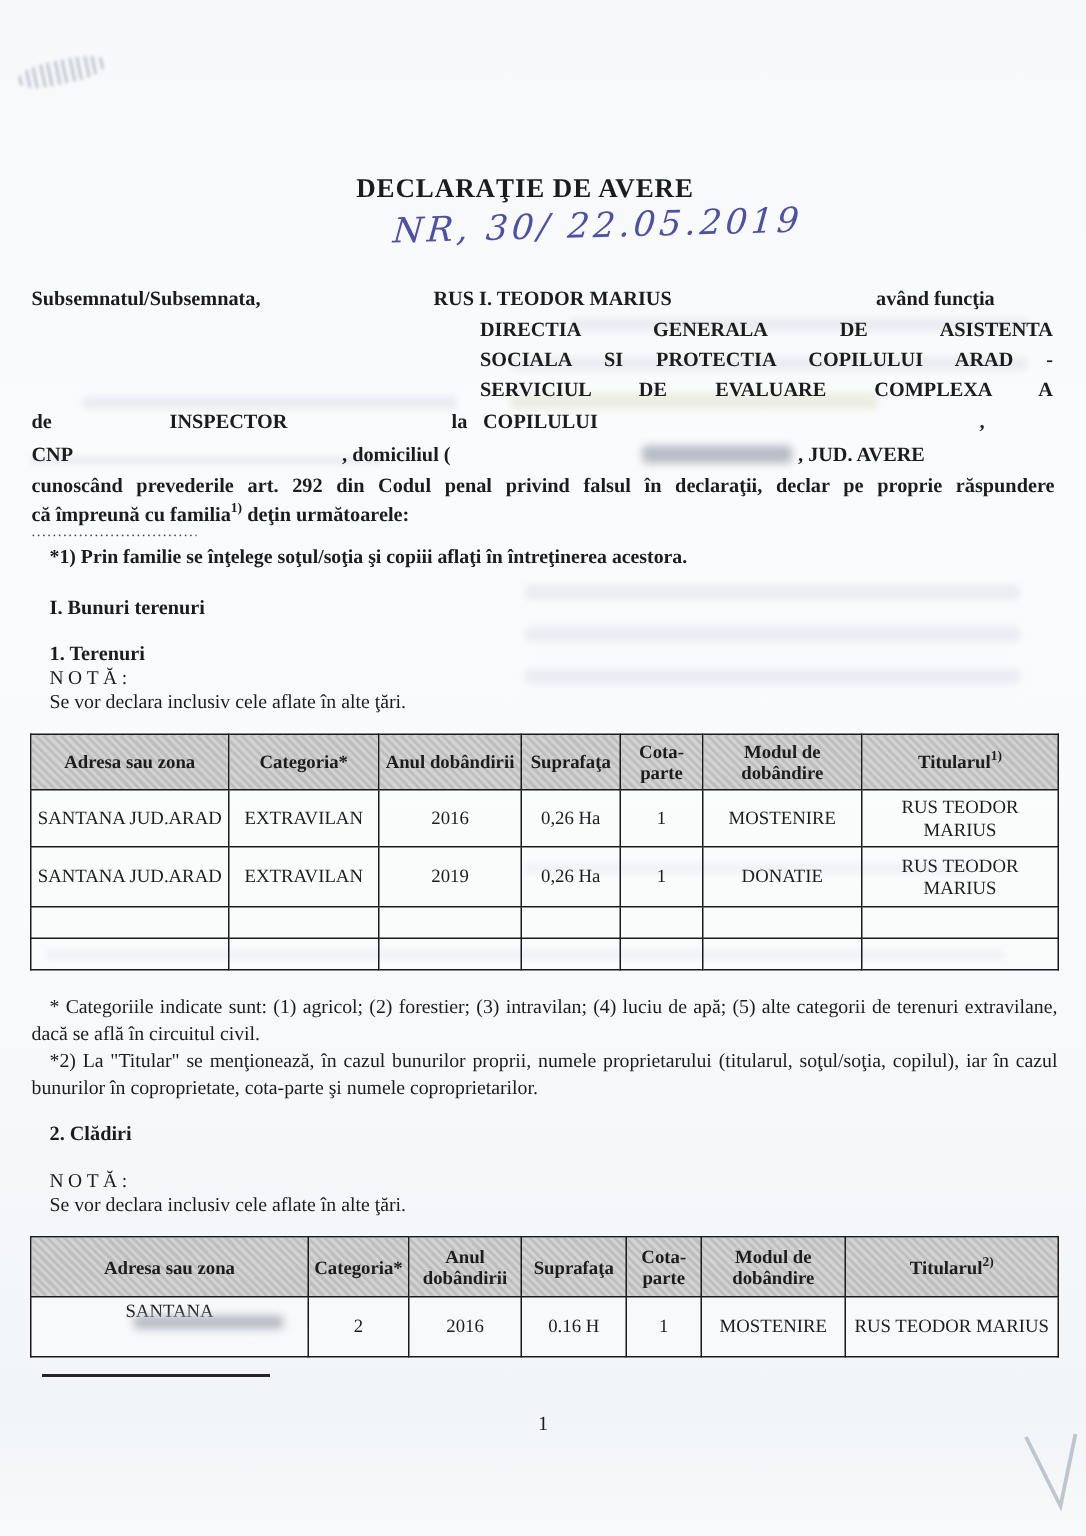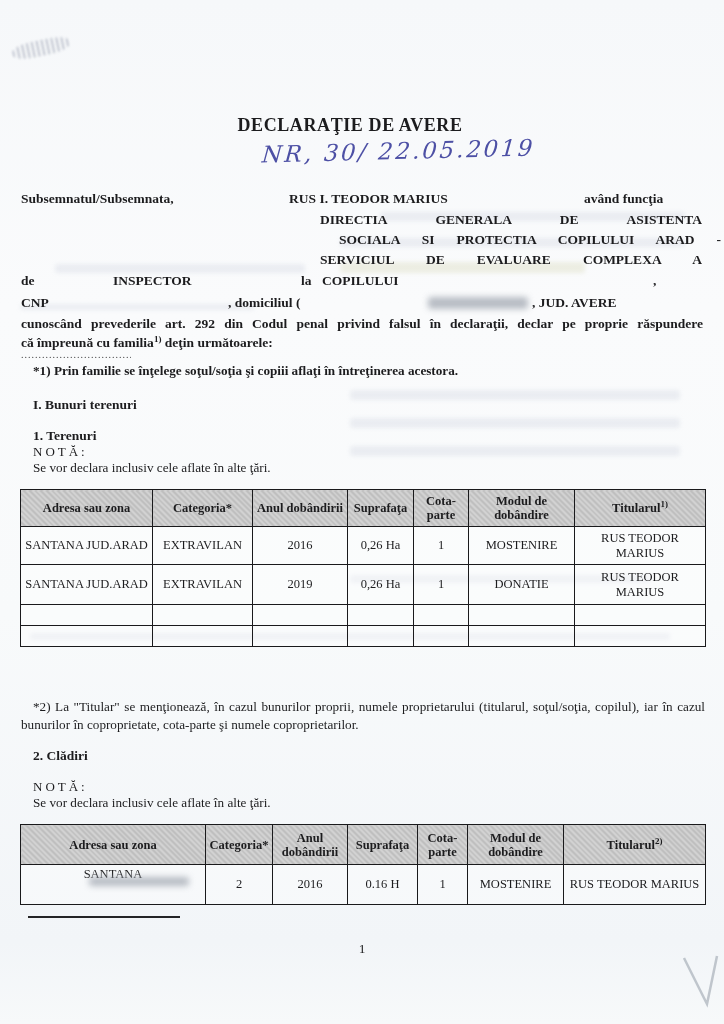--- a/index.html
+++ b/index.html
@@ -99,21 +99,21 @@
   <div class="abs ghost" style="left:30px;top:633px;width:640px;height:7px;"></div>
 
   <div class="abs title" style="top:115px;left:0;">DECLARAŢIE DE AVERE</div>
   <div class="abs handwriting" style="left:262px;top:138px;">NR, 30/ 22.05.2019</div>
 
   <div class="abs line" style="left:21px;top:191px;">Subsemnatul/Subsemnata,</div>
   <div class="abs line" style="left:289px;top:191px;">RUS I. TEODOR MARIUS</div>
   <div class="abs line" style="left:584px;top:191px;">având funcţia</div>
 
   <div class="abs just" style="left:320px;top:212px;width:382px;">DIRECTIA GENERALA DE ASISTENTA</div>
-  <div class="abs just" style="left:320px;top:232px;width:382px;margin-left:19px;">SOCIALA SI PROTECTIA COPILULUI ARAD -</div>
+  <div class="abs just" style="left:320px;top:232px;width:382px;">SOCIALA SI PROTECTIA COPILULUI ARAD -</div>
   <div class="abs just" style="left:320px;top:252px;width:382px;">SERVICIUL DE EVALUARE COMPLEXA A</div>
 
   <div class="abs line" style="left:21px;top:273px;">de</div>
   <div class="abs line" style="left:113px;top:273px;">INSPECTOR</div>
   <div class="abs line" style="left:301px;top:273px;">la</div>
   <div class="abs line" style="left:322px;top:273px;">COPILULUI</div>
   <div class="abs line" style="left:653px;top:273px;">,</div>
 
   <div class="abs line" style="left:21px;top:295px;text-align:right;">CNP</div>
   <div class="abs line" style="left:228px;top:295px;">, domiciliul  (</div>
@@ -184,20 +184,21 @@
           <td></td>
           <td></td>
           <td></td>
           <td></td>
           <td></td>
           <td></td>
     </tr>
   </tbody>
     </table>
 
+  <div class="abs para" style="left:21px;top:662px;width:684px;text-indent:12px;">* Categoriile indicate sunt: (1) agricol; (2) forestier; (3) intravilan; (4) luciu de apă; (5) alte categorii de terenuri extravilane, dacă se află în circuitul civil.</div>
   <div class="abs para" style="left:21px;top:698px;width:684px;text-indent:12px;">*2) La "Titular" se menţionează, în cazul bunurilor proprii, numele proprietarului (titularul, soţul/soţia, copilul), iar în cazul bunurilor în coproprietate, cota-parte şi numele coproprietarilor.</div>
 
   <div class="abs line" style="left:33px;top:748px;">2. Clădiri</div>
   <div class="abs nota" style="left:33px;top:779px;">NOTĂ:</div>
   <div class="abs small" style="left:33px;top:795px;">Se vor declara inclusiv cele aflate în alte ţări.</div>
 
   <table class="decl abs" style="left:20px;top:824px;">
     <colgroup>
       <col style="width:185px">
         <col style="width:67px">

